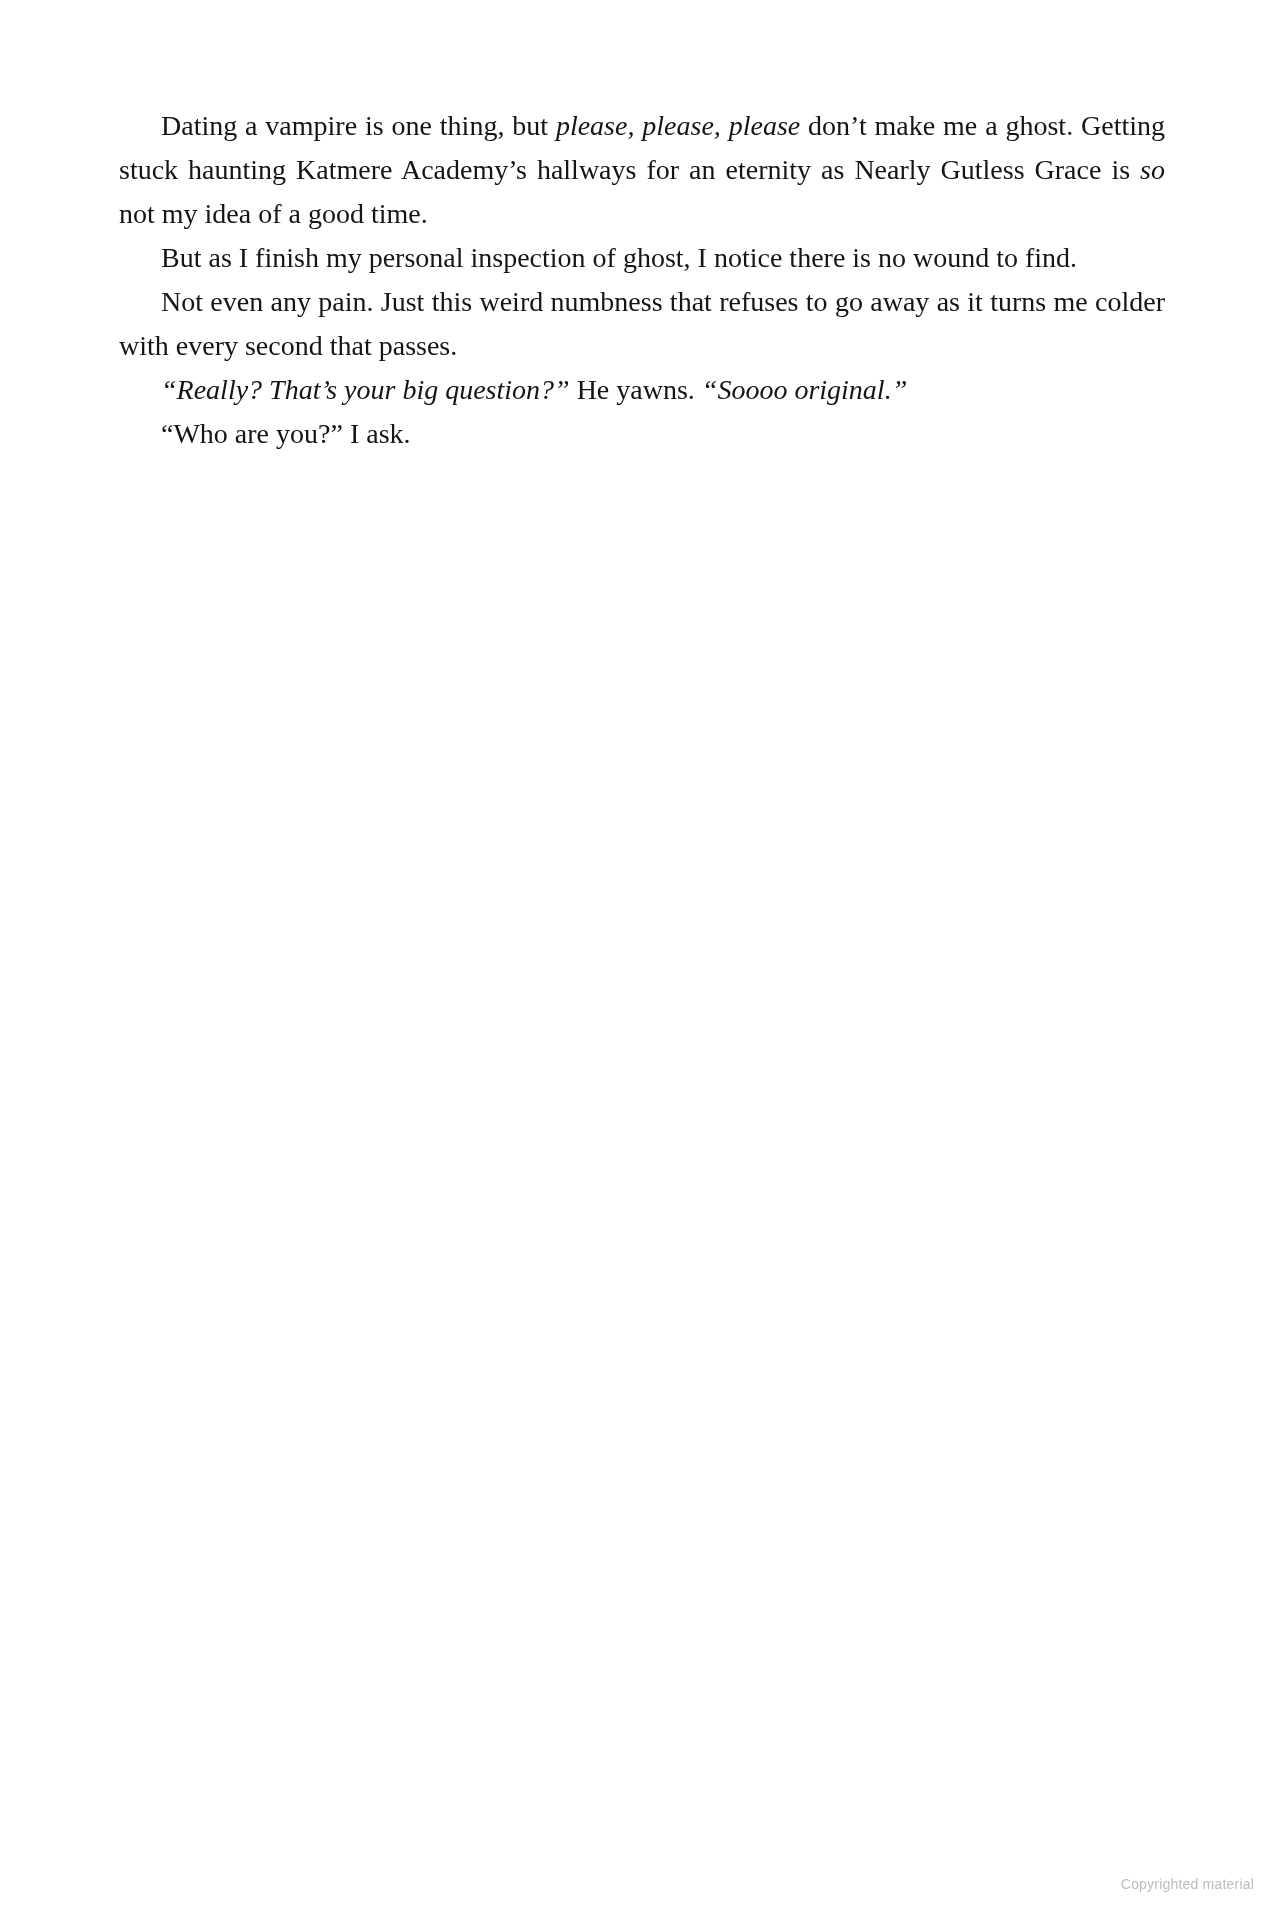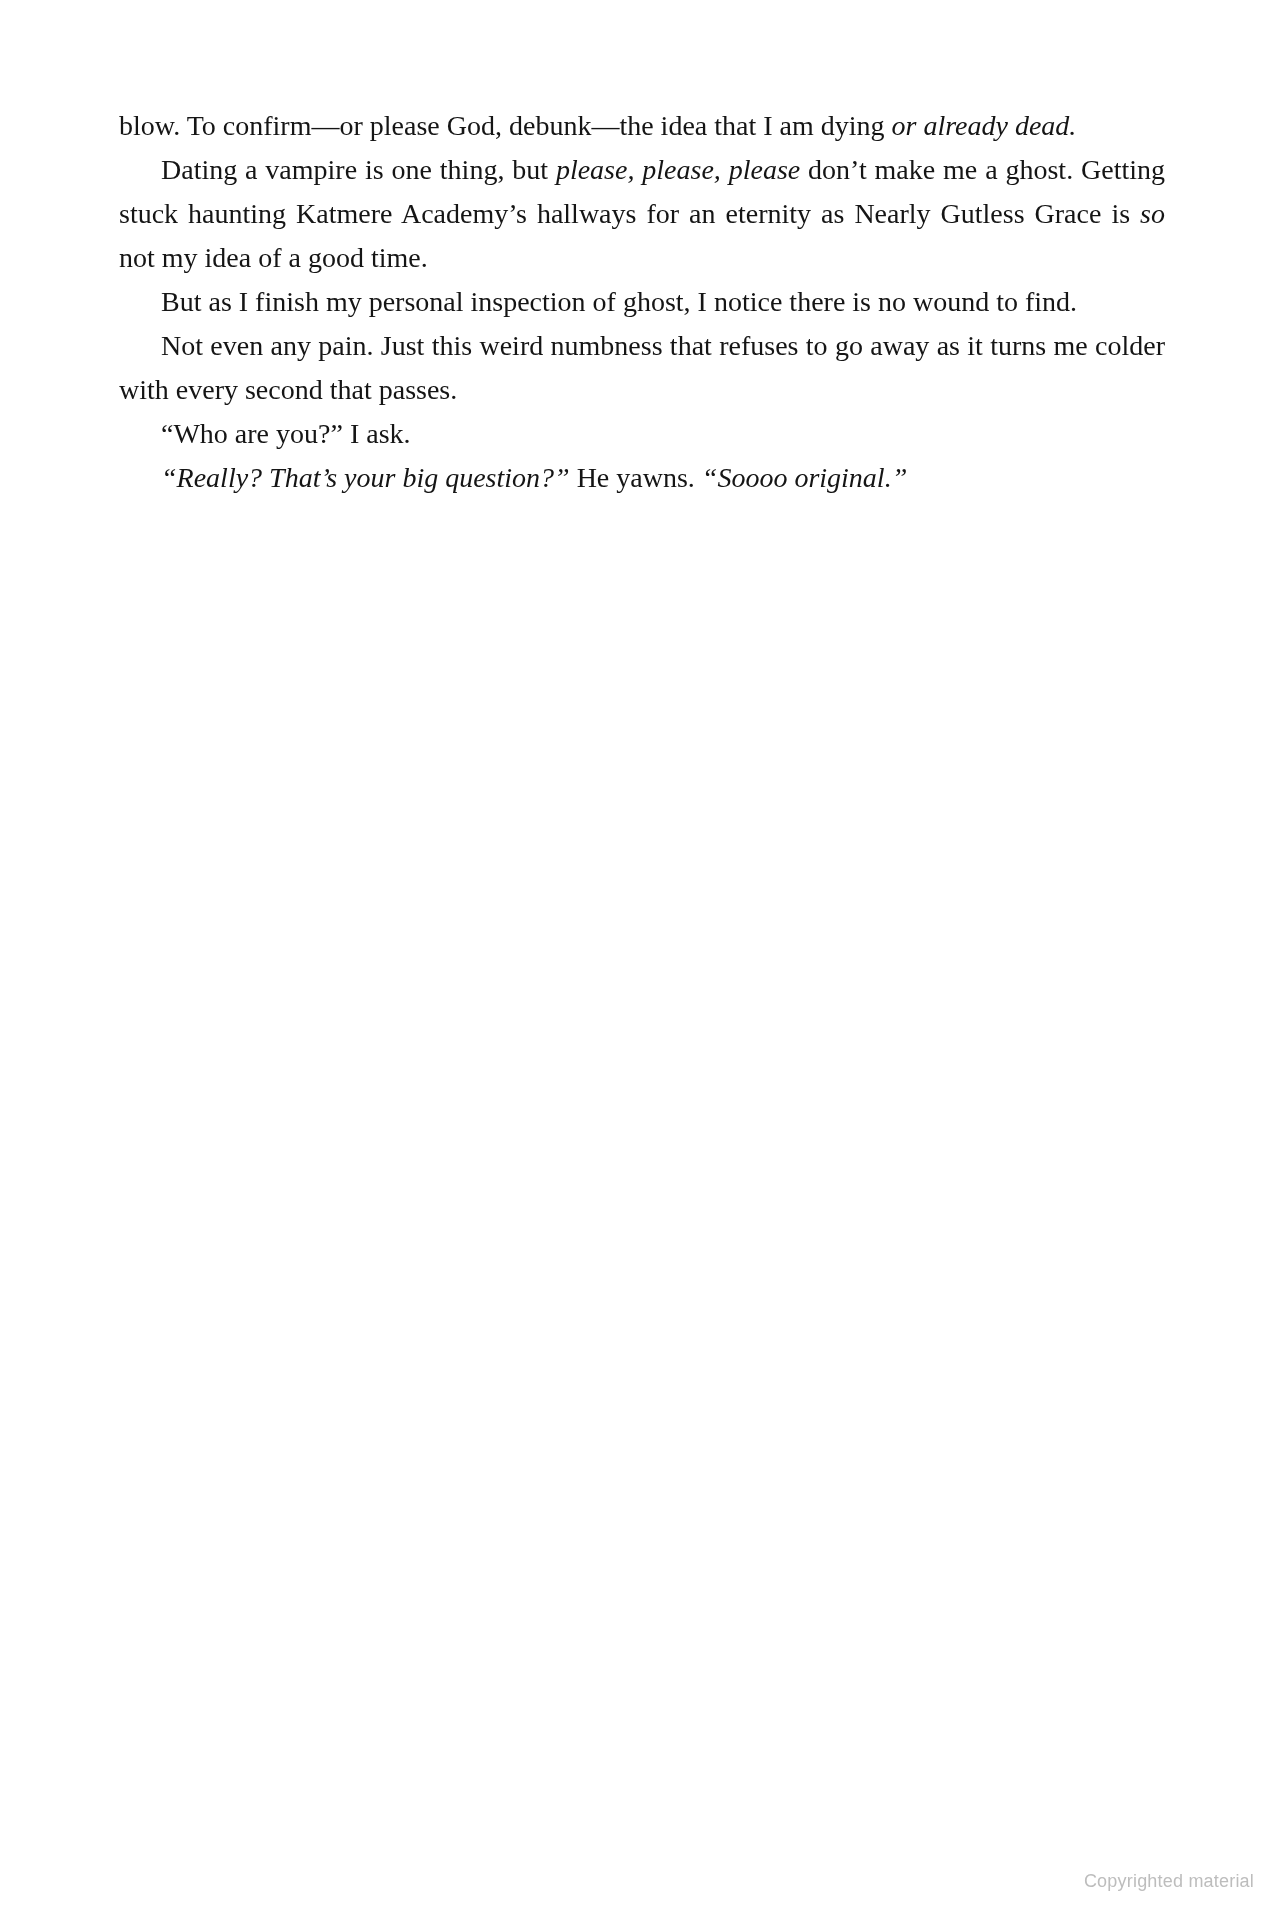--- a/index.html
+++ b/index.html
@@ -29,31 +29,30 @@
     text-align: justify;
     text-justify: inter-word;
   }
   .para.indent { text-indent: 42px; }
   .italic { font-style: italic; }
   .footer-note {
     position: absolute;
     right: 26px;
     bottom: 28px;
     font-family: "Liberation Sans", sans-serif;
-    font-size: 18px;
+    font-size: 14px;
     color: #bdbdbd;
     letter-spacing: 0.2px;
   }
 </style>
 </head>
 <body>
 
 <div class="page">
   <div class="text-block">
-      <p class="para"><span>blow. To confirm—or please God, debunk—the idea that I am dying </span><span class="italic">or already dead.</span></p>
       <p class="para indent"><span>Dating a vampire is one thing, but </span><span class="italic">please, please, please</span><span> don’t make me a ghost. Getting stuck haunting Katmere Academy’s hallways for an eternity as Nearly Gutless Grace is </span><span class="italic">so</span><span> not my idea of a good time.</span></p>
       <p class="para indent"><span>But as I finish my personal inspection of ghost, I notice there is no wound to find.</span></p>
       <p class="para indent"><span>Not even any pain. Just this weird numbness that refuses to go away as it turns me colder with every second that passes.</span></p>
+      <p class="para indent"><span class="italic">“Really? That’s your big question?”</span><span> He yawns. </span><span class="italic">“Soooo original.”</span></p>
       <p class="para indent"><span>“Who are you?” I ask.</span></p>
-      <p class="para indent"><span class="italic">“Really? That’s your big question?”</span><span> He yawns. </span><span class="italic">“Soooo original.”</span></p>
     </div>
   <div class="footer-note">Copyrighted material</div>
 </div>
 
 </body></html>

